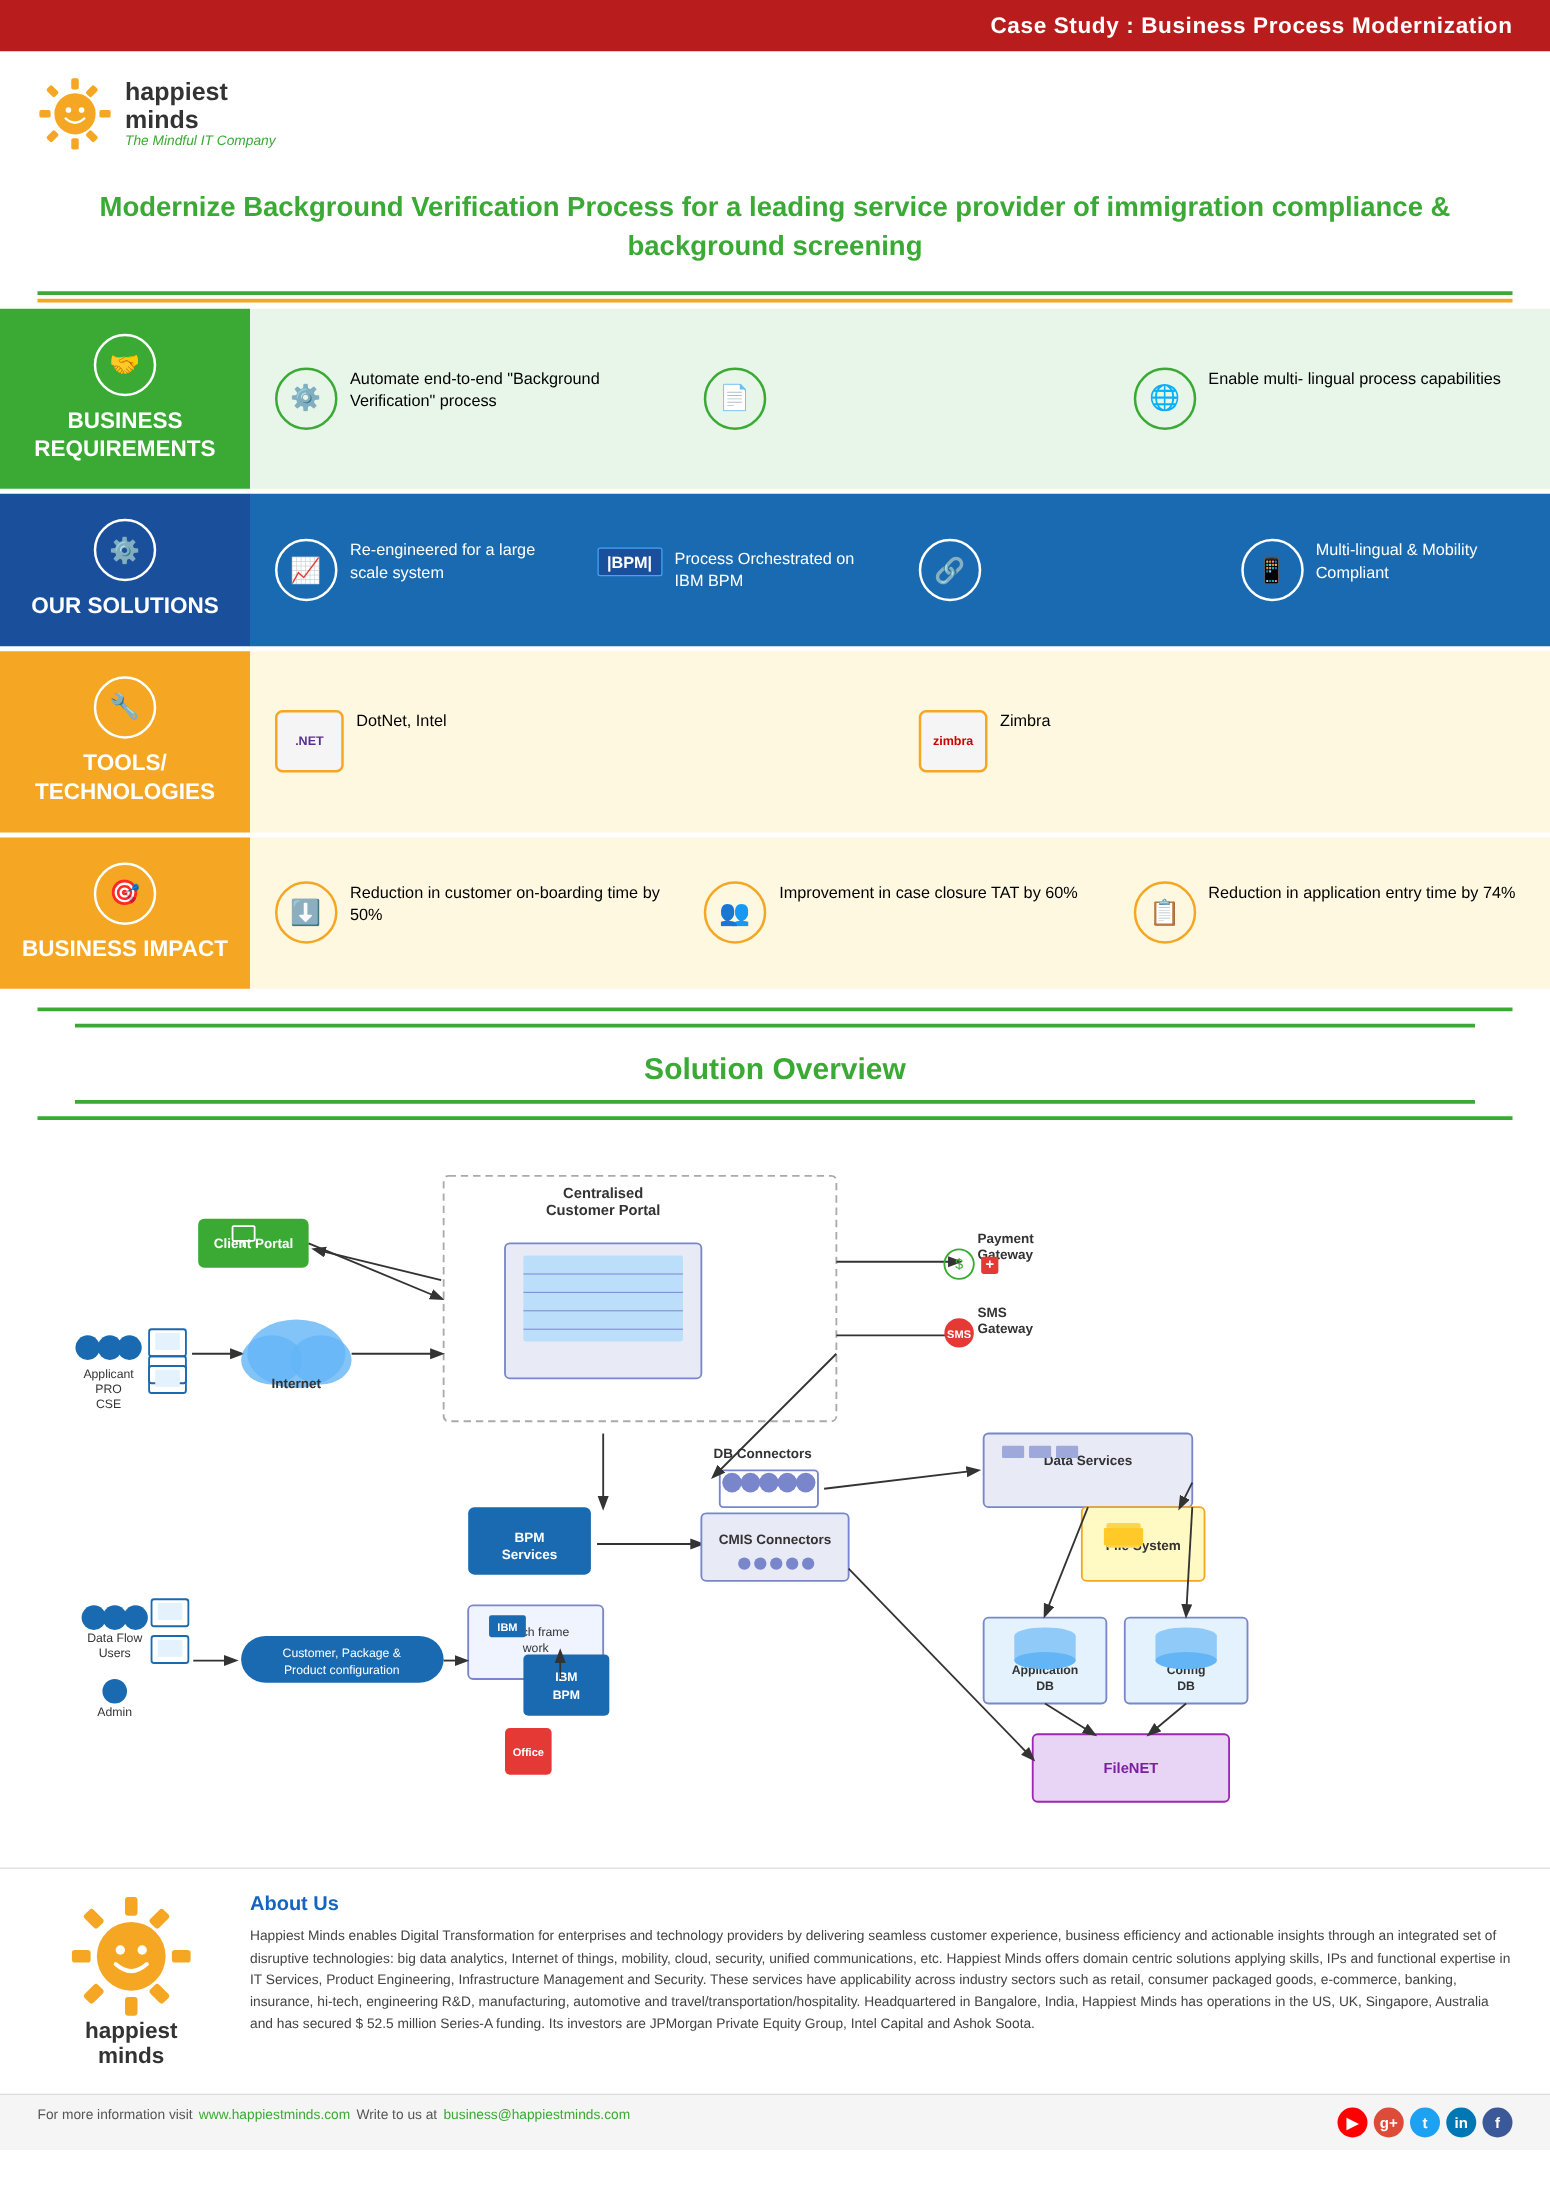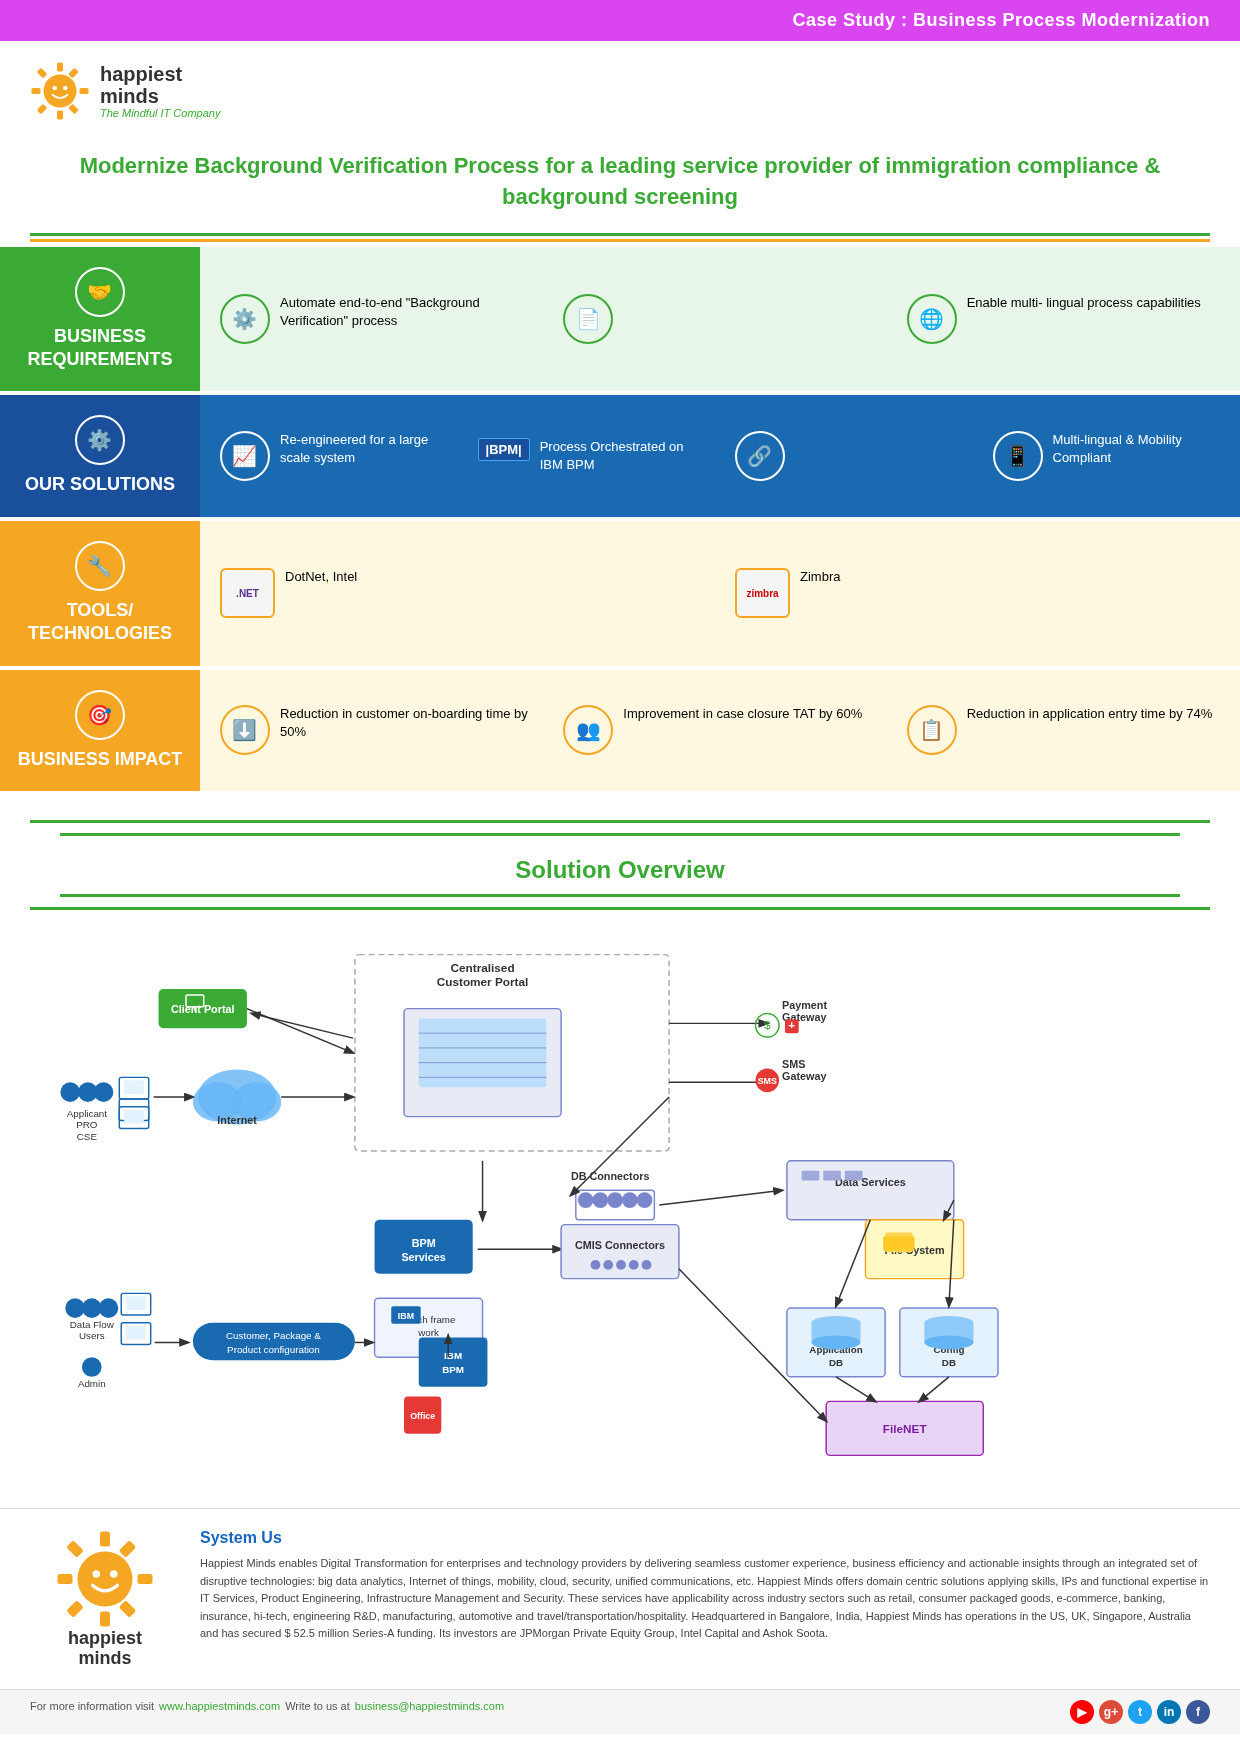--- a/index.html
+++ b/index.html
@@ -6,21 +6,21 @@
     body {
       width: 1240px;
       min-height: 1754px;
       font-family: Arial, sans-serif;
       background: #fff;
       font-size: 13px;
     }
 
     
     .header-banner {
-      background: #d946ef;
+      background: #b91c1c;
       color: white;
       text-align: right;
       padding: 10px 30px;
       font-size: 18px;
       font-weight: bold;
       letter-spacing: 0.5px;
     }
 
     
     .logo-area {
@@ -380,21 +380,21 @@
       <div class="item-icon-circle orange-circle">👥</div>
       <span class="item-text">Improvement in case closure TAT by 60%</span>
     </div>
     <div class="section-item">
       <div class="item-icon-circle orange-circle">📋</div>
       <span class="item-text">Reduction in application entry time by 74%</span>
     </div>
   </div>
 </div>
 
-<div style="margin: 29px 30px 5px;">
+<div style="margin: 15px 30px 5px;">
   <div style="height:3px;background:#3aaa35;"></div>
   <div class="solution-overview-title">Solution Overview</div>
   <div style="height:3px;background:#3aaa35;"></div>
 </div>
 
 <div class="diagram-area">
   <svg class="diagram-svg" viewBox="0 0 1180 550">
 
     <rect x="320" y="20" width="320" height="200" fill="none" stroke="#aaa" stroke-dasharray="6,4" stroke-width="1.5" rx="4"></rect>
     <text x="450" y="38" font-size="12" font-weight="bold" fill="#333" text-anchor="middle">Centralised</text>
@@ -594,21 +594,21 @@
       <circle cx="33" cy="36" r="3" fill="white"></circle>
       <circle cx="47" cy="36" r="3" fill="white"></circle>
       <path d="M30 45 Q40 54 50 45" stroke="white" stroke-width="2.5" fill="none" stroke-linecap="round"></path>
     </svg>
     <div style="text-align:center;">
       <span style="font-size:18px;font-weight:bold;color:#333;line-height:1.1;display:block;">happiest</span>
       <span style="font-size:18px;font-weight:bold;color:#333;line-height:1.1;display:block;">minds</span>
     </div>
   </div>
   <div class="about-content">
-    <div class="about-title">System Us</div>
+    <div class="about-title">About Us</div>
     <p class="about-text">Happiest Minds enables Digital Transformation for enterprises and technology providers by delivering seamless customer experience, business efficiency and actionable insights through an integrated set of disruptive technologies: big data analytics, Internet of things, mobility, cloud, security, unified communications, etc. Happiest Minds offers domain centric solutions applying skills, IPs and functional expertise in IT Services, Product Engineering, Infrastructure Management and Security. These services have applicability across industry sectors such as retail, consumer packaged goods, e-commerce, banking, insurance, hi-tech, engineering R&amp;D, manufacturing, automotive and travel/transportation/hospitality. Headquartered in Bangalore, India, Happiest Minds has operations in the US, UK, Singapore, Australia and has secured $ 52.5 million Series-A funding. Its investors are JPMorgan Private Equity Group, Intel Capital and Ashok Soota.</p>
   </div>
 </div>
 
 <div class="footer">
   <div class="footer-links">
     <span>For more information visit</span>
     <span class="footer-link">www.happiestminds.com</span>
     <span>Write to us at</span>
     <span class="footer-link">business@happiestminds.com</span>

